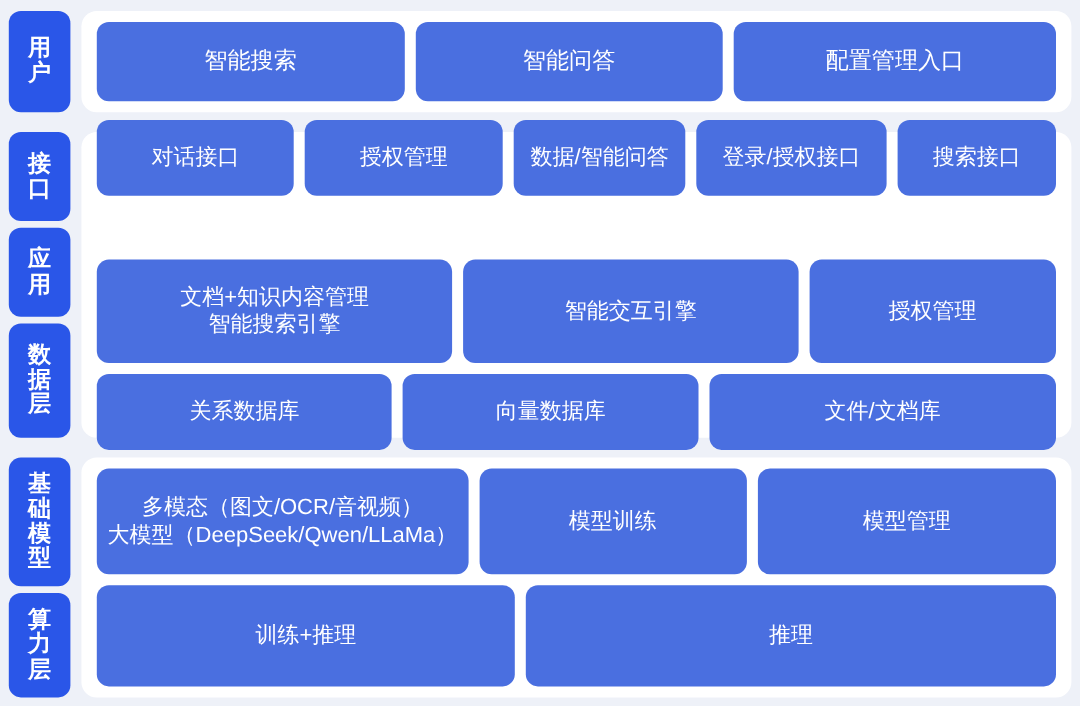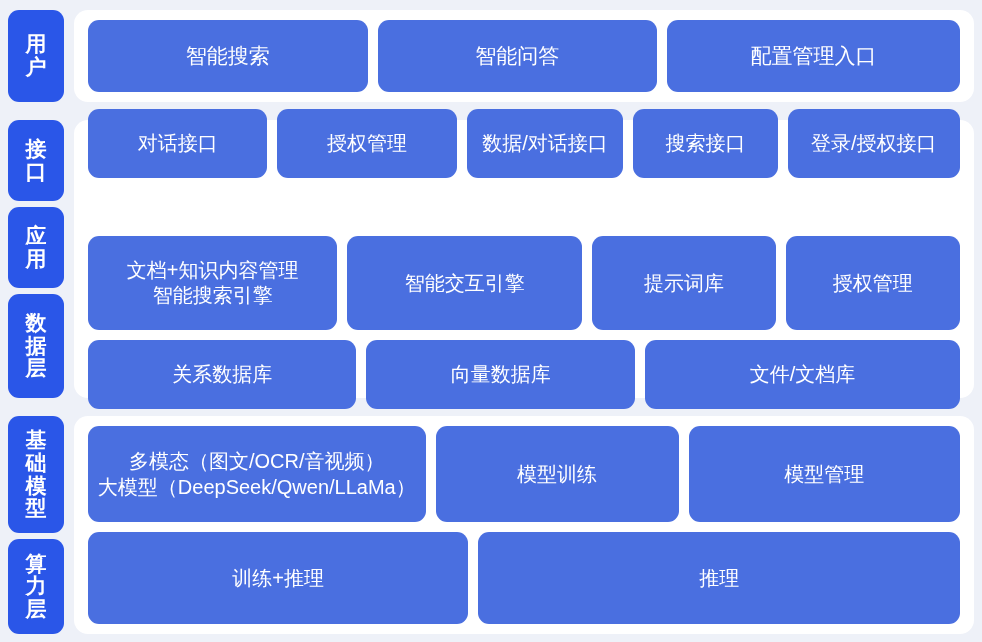--- a/index.html
+++ b/index.html
@@ -175,30 +175,29 @@
         <span>数</span>
         <span>据</span>
         <span>层</span>
       </div>
     </div>
     <div class="card">
 
       <div class="row row-interface">
         <div class="box w-dialog">对话接口</div>
         <div class="box w-generate">授权管理</div>
-        <div class="box w-datafile">数据/对话接口</div>
+        <div class="box w-datafile">数据/智能问答</div>
+        <div class="box w-login">登录/授权接口</div>
         <div class="box w-searchapi">搜索接口</div>
-        <div class="box w-login">登录/授权接口</div>
       </div>
 
       <div class="row row-app">
         <div class="box w-doc">文档+知识内容管理
 智能搜索引擎</div>
         <div class="box w-interact">智能交互引擎</div>
-        <div class="box w-prompt">提示词库</div>
         <div class="box w-auth">授权管理</div>
       </div>
 
       <div class="row row-data">
         <div class="box w-rdb">关系数据库</div>
         <div class="box w-vdb">向量数据库</div>
         <div class="box w-filedb">文件/文档库</div>
       </div>
 
     </div>

